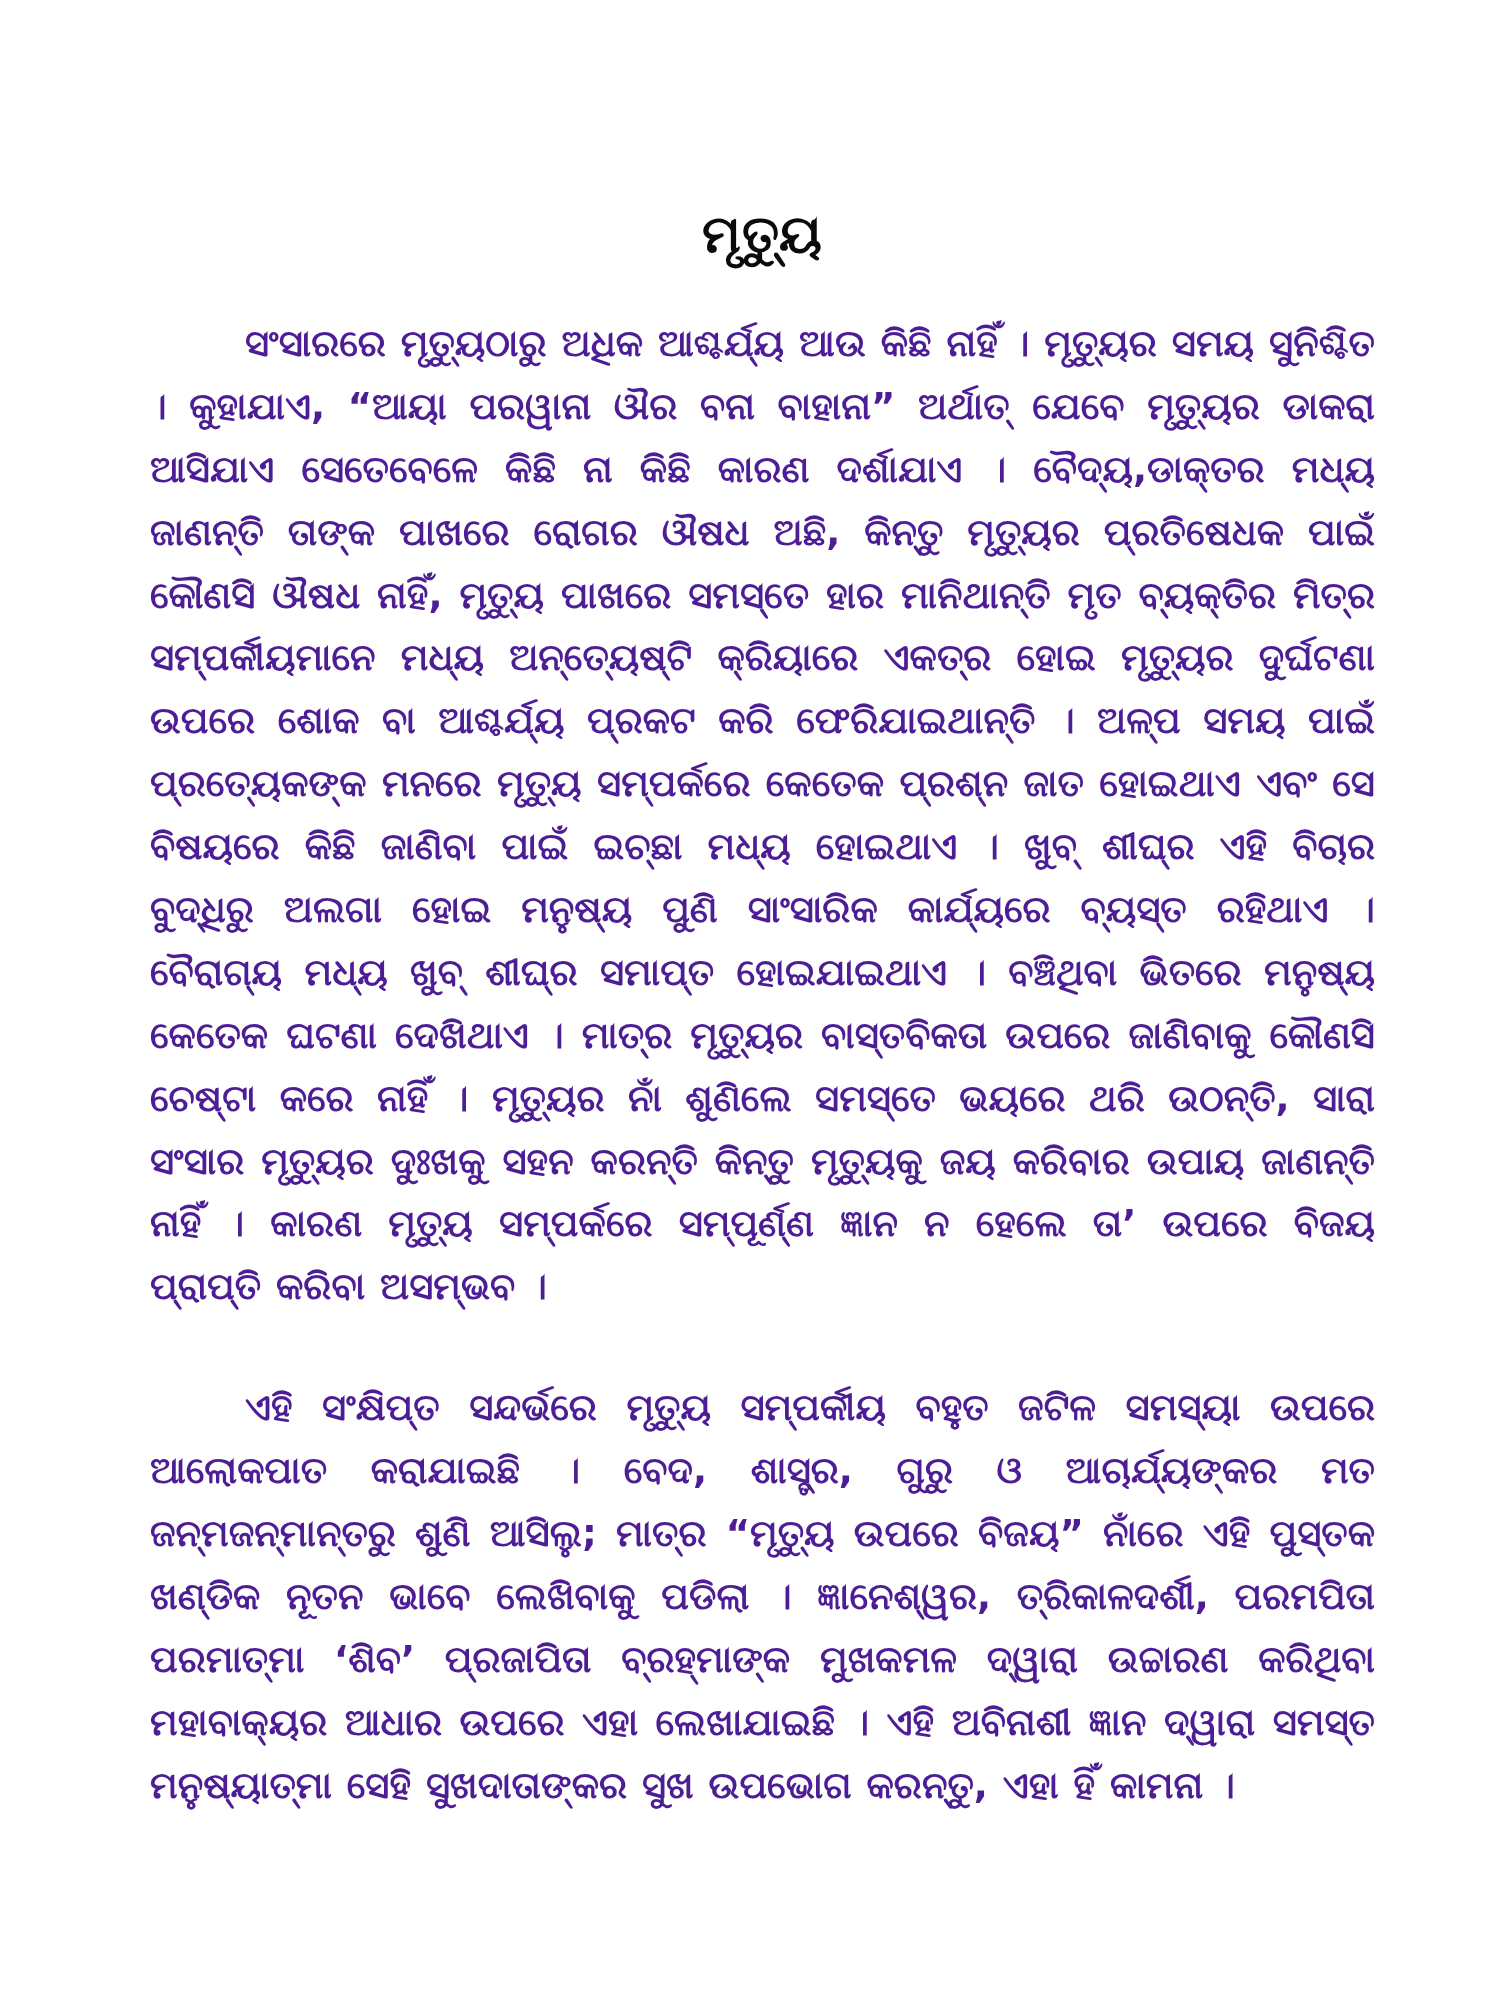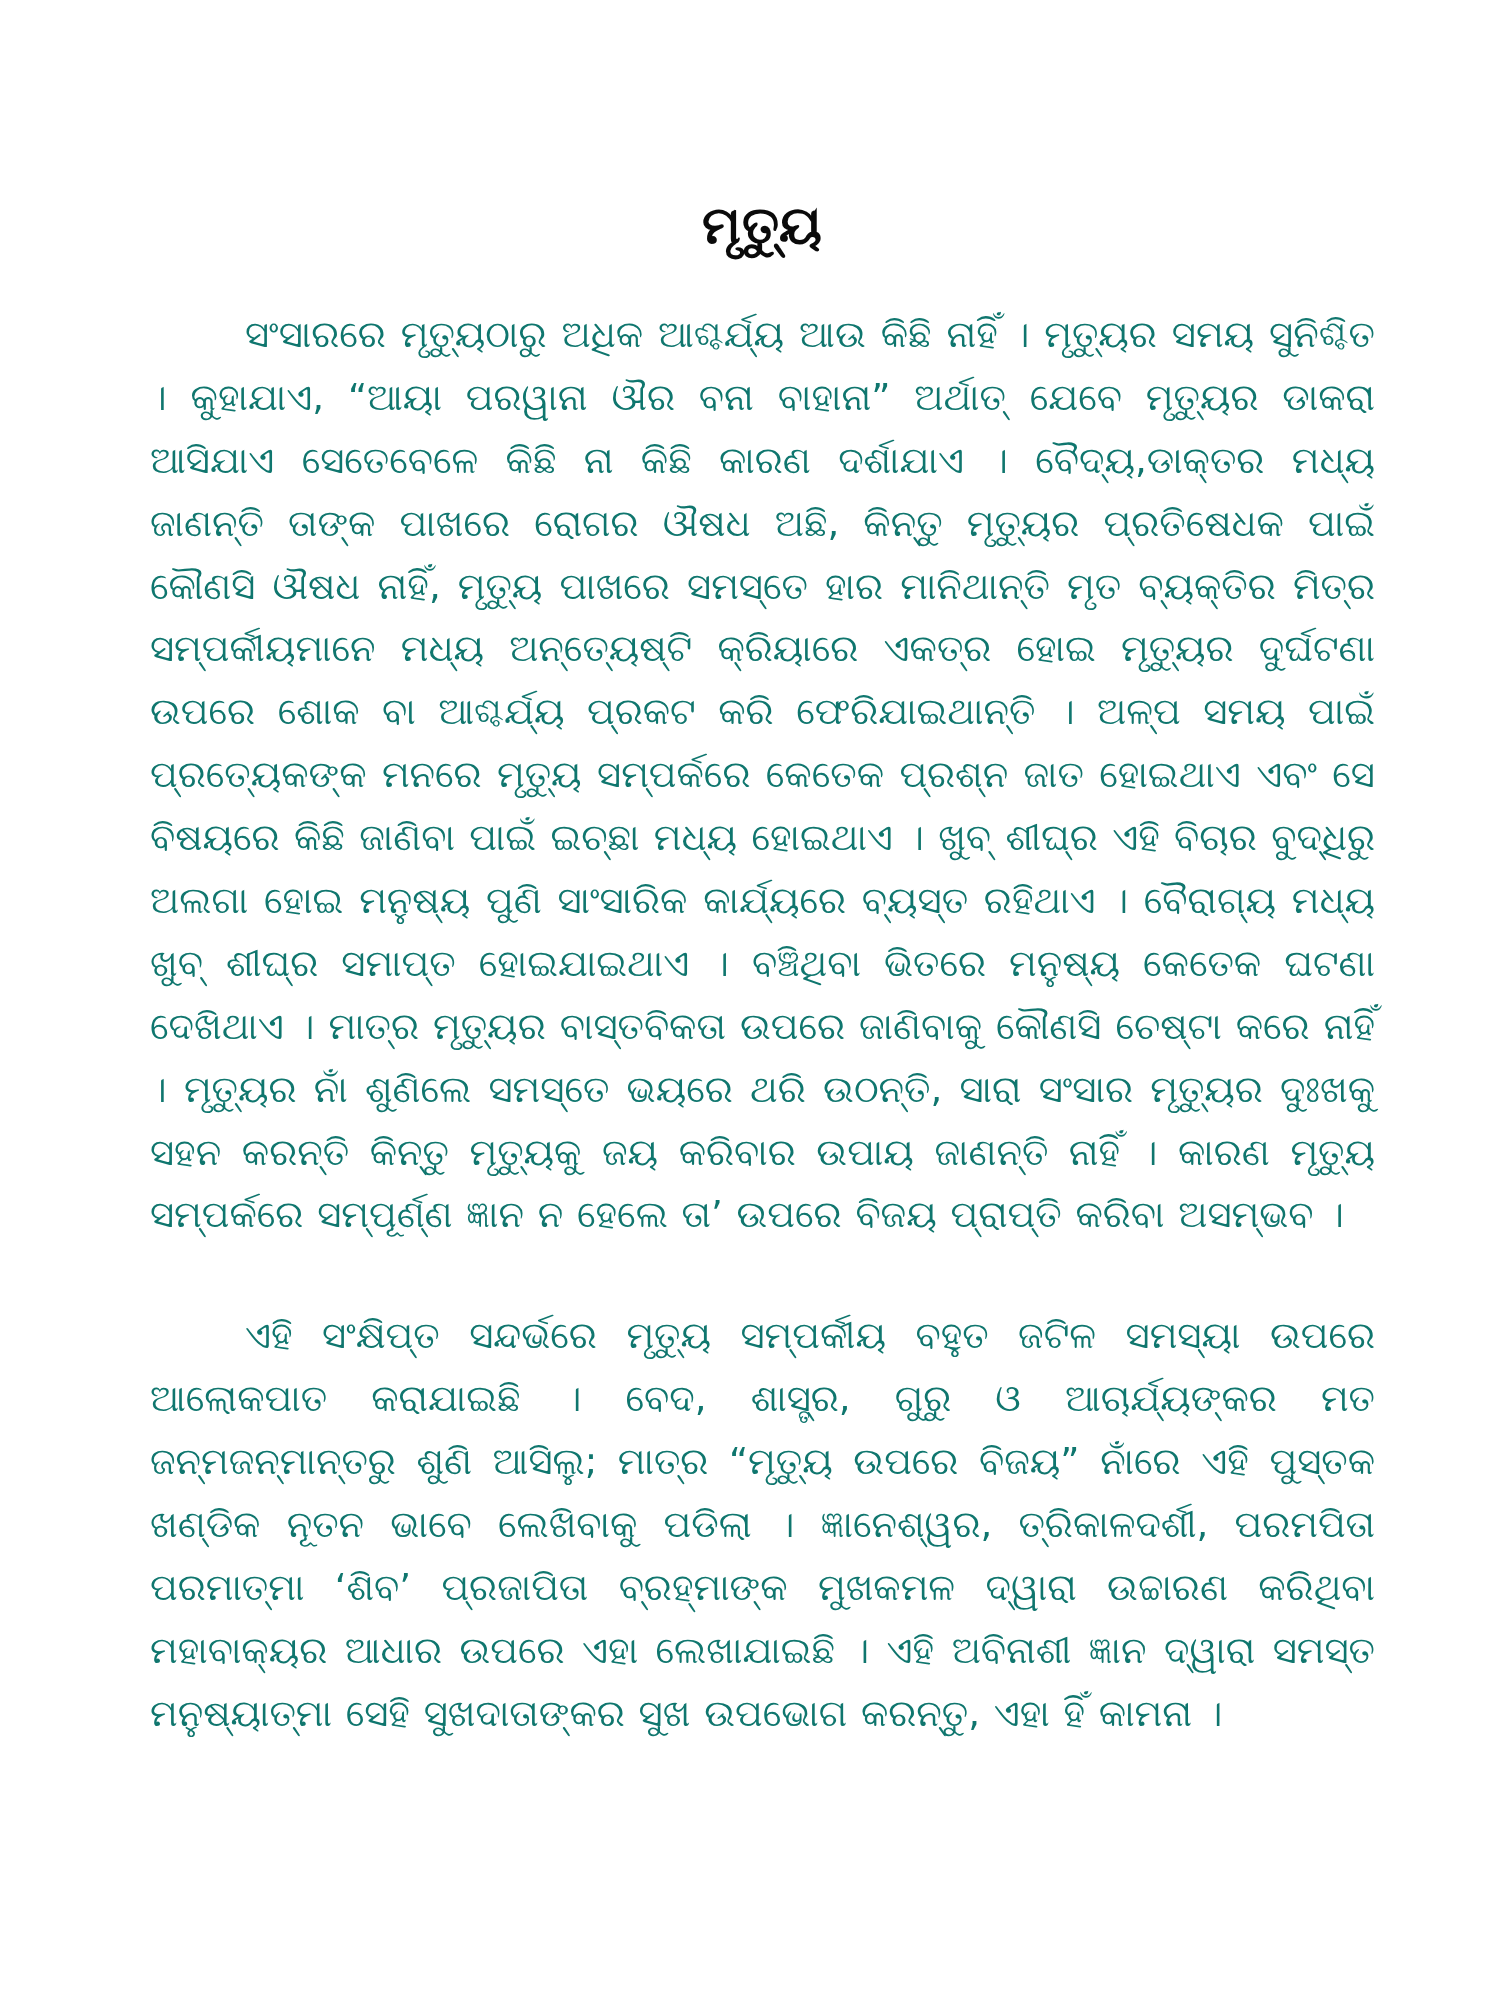--- a/index.html
+++ b/index.html
@@ -15,41 +15,41 @@
     position: relative;
     width: 1500px;
     height: 2000px;
     background: #ffffff;
     overflow: hidden;
   }
 
   .content {
     position: absolute;
     left: 150px;
-    top: 195px;
+    top: 204px;
     width: 1225px;
     color: #0d0d0d;
   }
 
   .doc-title {
     text-align: center;
     font-size: 52px;
     font-weight: bold;
     letter-spacing: 1px;
     margin-bottom: 48px;
     color: #0a0a0a;
   }
 
   .doc-paragraph {
     font-size: 37px;
-    font-weight: normal;
+    font-weight: bold;
     line-height: 1.7;
     text-align: justify;
     text-indent: 95px;
-    color: #0f766e;
+    color: #4c1d95;
     word-spacing: 2px;
   }
 
   .doc-paragraph + .doc-paragraph {
     margin-top: 58px;
   }
 </style>
 </head>
 <body>
 

